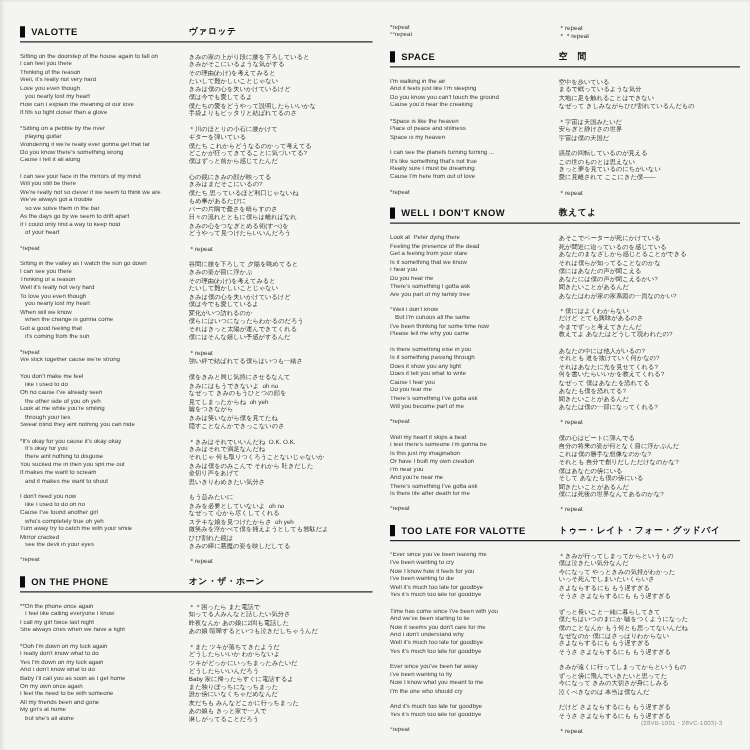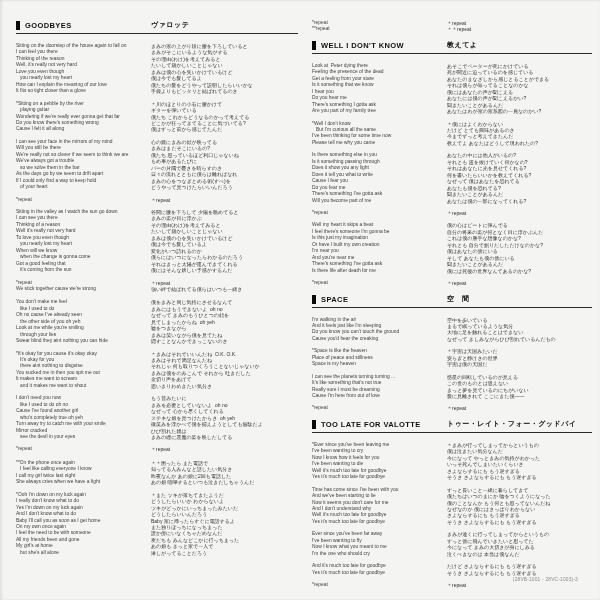--- a/index.html
+++ b/index.html
@@ -49,21 +49,21 @@
   }
 </style>
 </head>
 <body>
 
 <div class="page">
   <div class="col" id="col-left">
       <div class="sec">
         <div class="sec-head">
           <span class="bar"></span>
-          <span class="t-en">GOODBYES</span>
+          <span class="t-en">VALOTTE</span>
           <span class="t-jp">ヴァロッテ</span>
         </div>
         <div class="verse">
           <div class="line">
             <span class="en">Sitting on the doorstep of the house again to fall on</span>
             <span class="jp">きみの家の上がり段に腰を下ろしていると</span>
           </div>
           <div class="line">
             <span class="en">I can feel you there</span>
             <span class="jp">きみがそこにいるような気がする</span>
@@ -296,20 +296,25 @@
           </div>
         </div>
         <div class="verse">
           <div class="line">
             <span class="en">*repeat</span>
             <span class="jp">＊repeat</span>
           </div>
         </div>
       </div>
       <div class="sec">
+        <div class="sec-head">
+          <span class="bar"></span>
+          <span class="t-en">ON THE PHONE</span>
+          <span class="t-jp">オン・ザ・ホーン</span>
+        </div>
         <div class="verse">
           <div class="line">
             <span class="en">**On the phone once again</span>
             <span class="jp">＊＊困ったら また電話で</span>
           </div>
           <div class="line">
             <span class="en">   I feel like calling everyone I know</span>
             <span class="jp">知ってる人みんなと話したい気分さ</span>
           </div>
           <div class="line">
@@ -368,20 +373,83 @@
   <div class="col" id="col-right">
       <div class="sec">
         <div class="verse">
           <div class="line">
             <span class="en">*repeat</span>
             <span class="jp">＊repeat</span>
           </div>
           <div class="line">
             <span class="en">**repeat</span>
             <span class="jp">＊＊repeat</span>
+          </div>
+        </div>
+      </div>
+      <div class="sec">
+        <div class="sec-head">
+          <span class="bar"></span>
+          <span class="t-en">SPACE</span>
+          <span class="t-jp">空　間</span>
+        </div>
+        <div class="verse">
+          <div class="line">
+            <span class="en">I'm walking in the air</span>
+            <span class="jp">空中を歩いている</span>
+          </div>
+          <div class="line">
+            <span class="en">And it feels just like I'm sleeping</span>
+            <span class="jp">まるで眠っているような気分</span>
+          </div>
+          <div class="line">
+            <span class="en">Do you know you can't touch the ground</span>
+            <span class="jp">大地に足を触れることはできない</span>
+          </div>
+          <div class="line">
+            <span class="en">Cause you'd hear the creaking</span>
+            <span class="jp">なぜって きしみながらひび割れているんだもの</span>
+          </div>
+        </div>
+        <div class="verse">
+          <div class="line">
+            <span class="en">*Space is like the heaven</span>
+            <span class="jp">＊宇宙は天国みたいだ</span>
+          </div>
+          <div class="line">
+            <span class="en">Place of peace and stillness</span>
+            <span class="jp">安らぎと静けさの世界</span>
+          </div>
+          <div class="line">
+            <span class="en">Space is my heaven</span>
+            <span class="jp">宇宙は僕の天国だ</span>
+          </div>
+        </div>
+        <div class="verse">
+          <div class="line">
+            <span class="en">I can see the planets turning turning ...</span>
+            <span class="jp">惑星の回転しているのが見える</span>
+          </div>
+          <div class="line">
+            <span class="en">It's like something that's not true</span>
+            <span class="jp">この世のものとは思えない</span>
+          </div>
+          <div class="line">
+            <span class="en">Really sure I must be dreaming</span>
+            <span class="jp">きっと夢を見ているのにちがいない</span>
+          </div>
+          <div class="line">
+            <span class="en">Cause I'm here from out of love</span>
+            <span class="jp">愛に見離されて ここにきた僕――</span>
+          </div>
+        </div>
+        <div class="verse">
+          <div class="line">
+            <span class="en">*repeat</span>
+            <span class="jp">＊repeat</span>
           </div>
         </div>
       </div>
       <div class="sec">
         <div class="sec-head">
           <span class="bar"></span>
           <span class="t-en">WELL I DON'T KNOW</span>
           <span class="t-jp">教えてよ</span>
         </div>
         <div class="verse">
@@ -513,83 +581,20 @@
         <div class="verse">
           <div class="line">
             <span class="en">*repeat</span>
             <span class="jp">＊repeat</span>
           </div>
         </div>
       </div>
       <div class="sec">
         <div class="sec-head">
           <span class="bar"></span>
-          <span class="t-en">SPACE</span>
-          <span class="t-jp">空　間</span>
-        </div>
-        <div class="verse">
-          <div class="line">
-            <span class="en">I'm walking in the air</span>
-            <span class="jp">空中を歩いている</span>
-          </div>
-          <div class="line">
-            <span class="en">And it feels just like I'm sleeping</span>
-            <span class="jp">まるで眠っているような気分</span>
-          </div>
-          <div class="line">
-            <span class="en">Do you know you can't touch the ground</span>
-            <span class="jp">大地に足を触れることはできない</span>
-          </div>
-          <div class="line">
-            <span class="en">Cause you'd hear the creaking</span>
-            <span class="jp">なぜって きしみながらひび割れているんだもの</span>
-          </div>
-        </div>
-        <div class="verse">
-          <div class="line">
-            <span class="en">*Space is like the heaven</span>
-            <span class="jp">＊宇宙は天国みたいだ</span>
-          </div>
-          <div class="line">
-            <span class="en">Place of peace and stillness</span>
-            <span class="jp">安らぎと静けさの世界</span>
-          </div>
-          <div class="line">
-            <span class="en">Space is my heaven</span>
-            <span class="jp">宇宙は僕の天国だ</span>
-          </div>
-        </div>
-        <div class="verse">
-          <div class="line">
-            <span class="en">I can see the planets turning turning ...</span>
-            <span class="jp">惑星の回転しているのが見える</span>
-          </div>
-          <div class="line">
-            <span class="en">It's like something that's not true</span>
-            <span class="jp">この世のものとは思えない</span>
-          </div>
-          <div class="line">
-            <span class="en">Really sure I must be dreaming</span>
-            <span class="jp">きっと夢を見ているのにちがいない</span>
-          </div>
-          <div class="line">
-            <span class="en">Cause I'm here from out of love</span>
-            <span class="jp">愛に見離されて ここにきた僕――</span>
-          </div>
-        </div>
-        <div class="verse">
-          <div class="line">
-            <span class="en">*repeat</span>
-            <span class="jp">＊repeat</span>
-          </div>
-        </div>
-      </div>
-      <div class="sec">
-        <div class="sec-head">
-          <span class="bar"></span>
           <span class="t-en">TOO LATE FOR VALOTTE</span>
           <span class="t-jp">トゥー・レイト・フォー・グッドバイ</span>
         </div>
         <div class="verse">
           <div class="line">
             <span class="en">*Ever since you've been leaving me</span>
             <span class="jp">＊きみが行ってしまってからというもの</span>
           </div>
           <div class="line">
             <span class="en">I've been wanting to cry</span>

